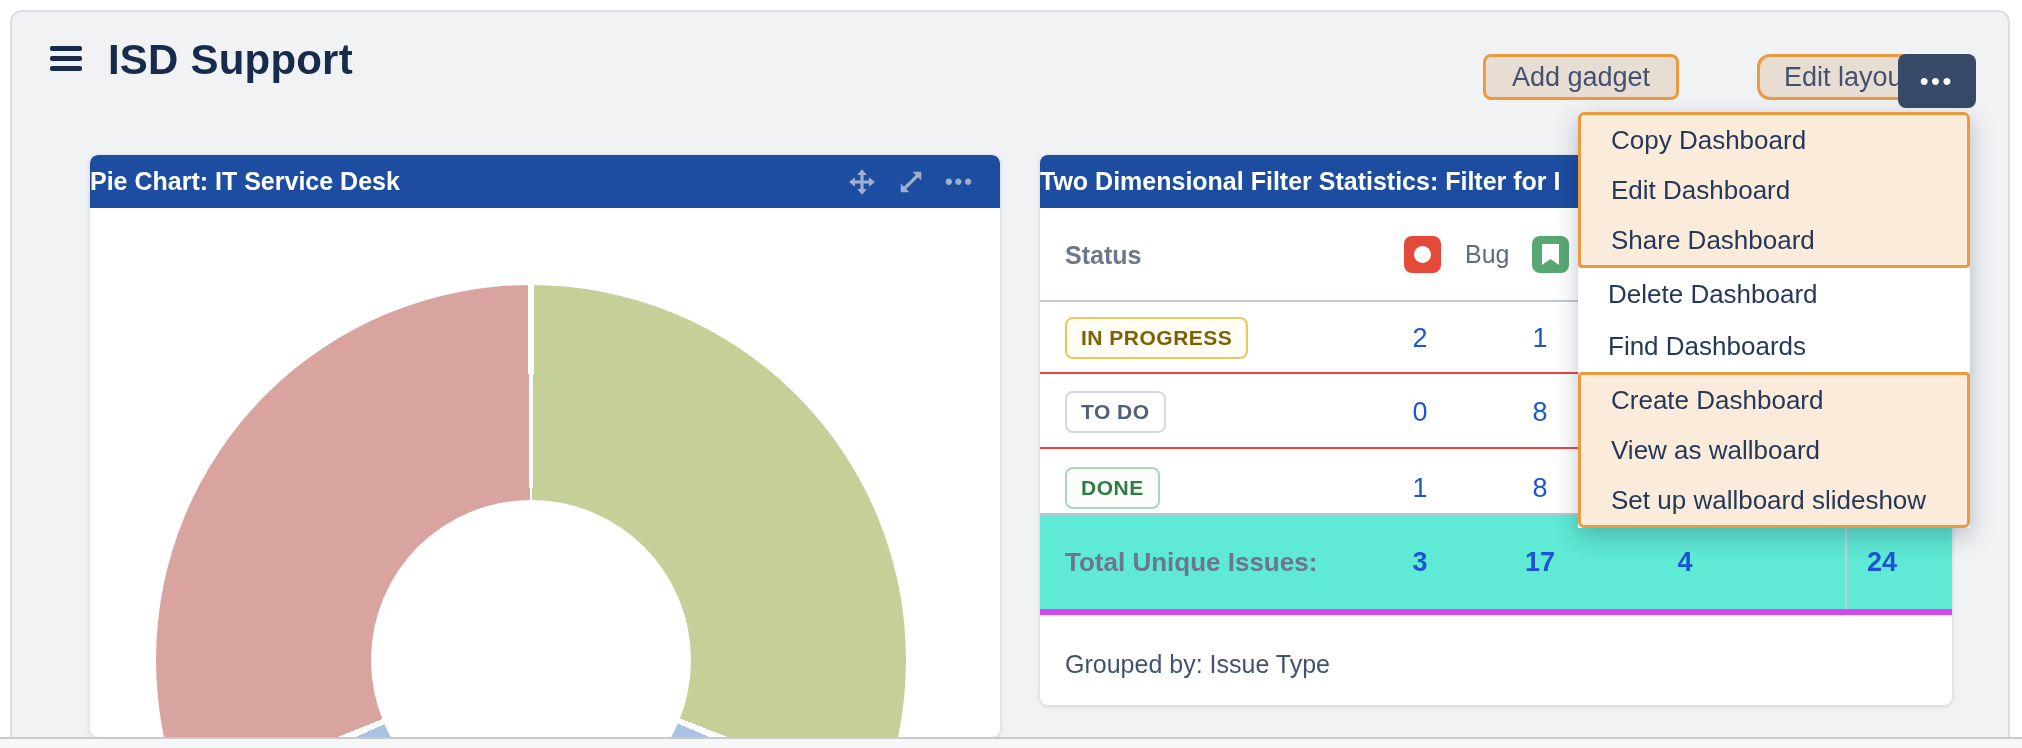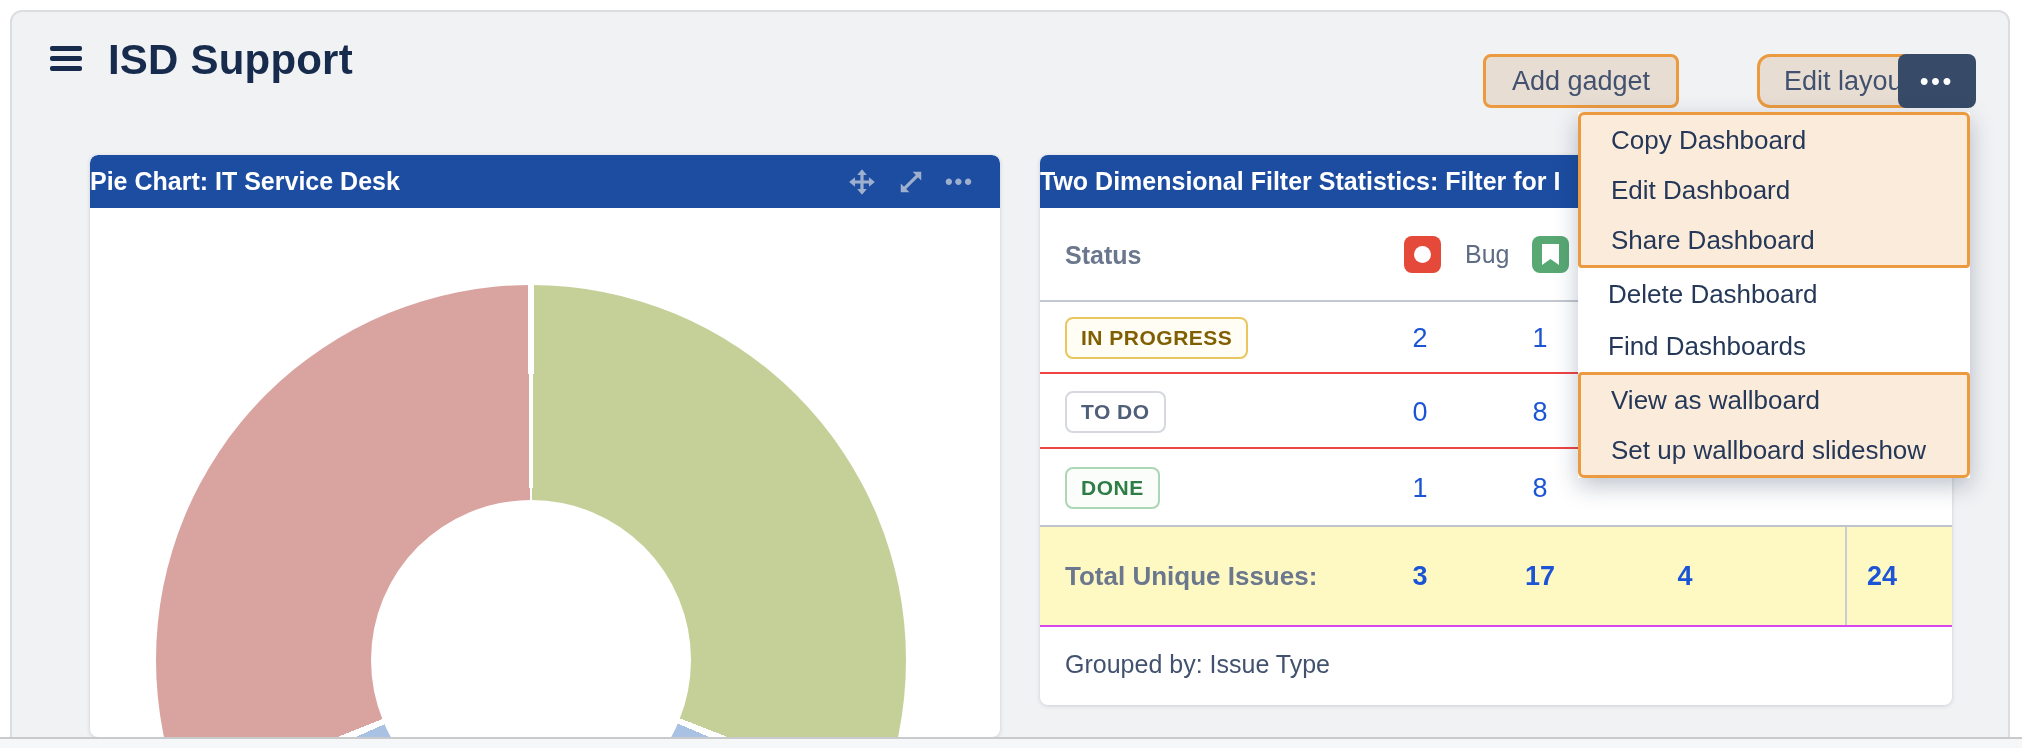--- a/index.html
+++ b/index.html
@@ -8,21 +8,21 @@
 
   
   .panel { position:absolute; left:10px; top:10px; width:2000px; height:760px;
            background:var(--panel); border:2px solid #dbdde1; border-radius:12px; }
 
   
   .hamburger { position:absolute; left:50px; top:46px; width:32px; height:28px; cursor:pointer; }
   .hamburger i { display:block; height:5px; border-radius:2px; background:var(--navy); margin-bottom:5px; }
   .page-title { position:absolute; left:108px; top:36px; font-size:42px; font-weight:700; color:var(--navy); letter-spacing:.2px; }
 
-  .btn { position:absolute; top:54px; height:54px; background:var(--btn-beige);
+  .btn { position:absolute; top:54px; height:46px; background:var(--btn-beige);
          border:3px solid var(--orange); border-radius:8px; color:#42526e;
          font-size:27px; display:flex; align-items:center; justify-content:center; cursor:pointer; }
   .btn-add  { left:1483px; width:196px; }
   .btn-edit { left:1757px; width:180px;border-radius:13px; }
   .btn-more { position:absolute; left:1898px; top:54px; width:78px; height:54px; background:var(--more-btn);
               border-radius:8px; color:#fff; font-size:24px; letter-spacing:3px; font-weight:700;
               display:flex; align-items:center; justify-content:center; cursor:pointer; }
 
   
   .card { position:absolute; background:#fff; border-radius:8px; box-shadow:0 1px 4px rgba(23,43,77,.18); }
@@ -65,21 +65,21 @@
   .r1 { top:149px; height:70px; } .r2 { top:221px; } .r3 { top:296px; border-bottom:none; }
   .loz { position:absolute; left:25px; top:50%; transform:translateY(-50%); display:inline-block;
          font-weight:700; font-size:21px; letter-spacing:.5px; padding:7px 14px; border-radius:8px; border:2.5px solid; }
   .loz-inprogress { color:#7f5f01; border-color:#e9c65f; background:#fffdf4; }
   .loz-todo { color:#505f79; border-color:#d5d9df; background:#ffffff; }
   .loz-done { color:#2e7d46; border-color:#acd6b6; background:#fbfdfb; }
   .cellnum { position:absolute; top:50%; transform:translateY(-50%); width:100px; text-align:center;
              font-size:27px; color:var(--link-blue); cursor:pointer; }
   .cv1 { left:330px; } .cv2 { left:450px; }
 
-  .total-row { top:370px; height:102px; background:#fef9c3; border-top:2px solid #bfc4cc; border-bottom:2px solid #d946ef; }
+  .total-row { top:358px; height:102px; background:#5eead4; border-top:2px solid #bfc4cc; border-bottom:6px solid #d946ef; }
   .total-label { position:absolute; left:25px; top:50%; transform:translateY(-50%); font-size:26px; font-weight:700; color:var(--gray-text); }
   .tnum { position:absolute; top:50%; transform:translateY(-50%); width:100px; text-align:center;
           font-size:27px; font-weight:700; color:var(--link-blue); cursor:pointer; }
   .t1 { left:330px; } .t2 { left:450px; } .t3 { left:595px; } 
   .tdivider { position:absolute; left:805px; top:0; bottom:0; width:2px; background:#c9cdd3; }
   .tsum { left:812px; width:60px; }
 
   .stats-footer { top:467px; height:83px; }
   .grouped-by { position:absolute; left:25px; top:50%; transform:translateY(-50%); font-size:25px; color:#42526e; }
   .showing { position:absolute; right:42px; top:50%; transform:translateY(-50%); font-size:25px; color:#42526e; white-space:nowrap; }
@@ -197,20 +197,21 @@
     <div class="menu-group g1">
       <div class="menu-item">Copy Dashboard</div>
       <div class="menu-item">Edit Dashboard</div>
       <div class="menu-item">Share Dashboard</div>
     </div>
     <div class="menu-mid">
       <div class="menu-item">Delete Dashboard</div>
       <div class="menu-item">Find Dashboards</div>
     </div>
     <div class="menu-group g2">
+      <div class="menu-item">Create Dashboard</div>
       <div class="menu-item">View as wallboard</div>
       <div class="menu-item">Set up wallboard slideshow</div>
     </div>
   </div>
 
   <div class="bottom-strip"></div>
 
 </div>
 
 </body></html>

